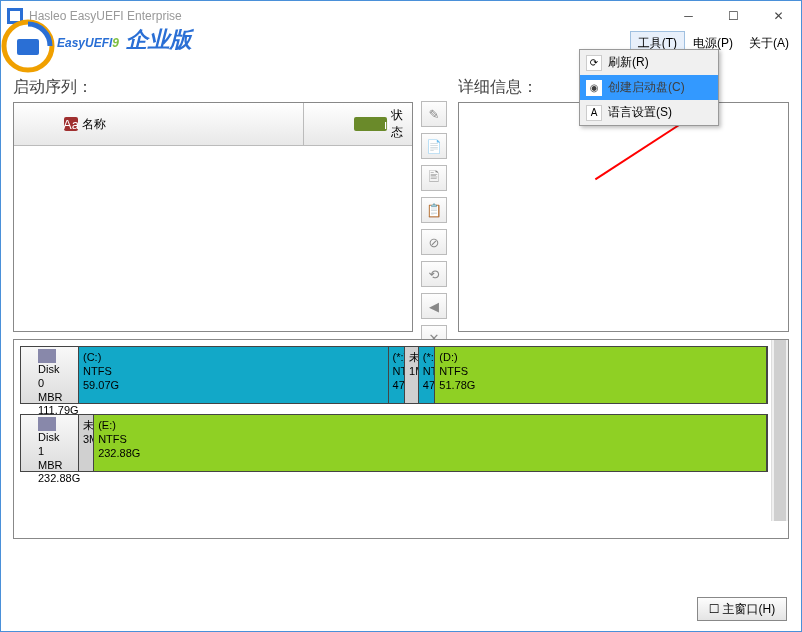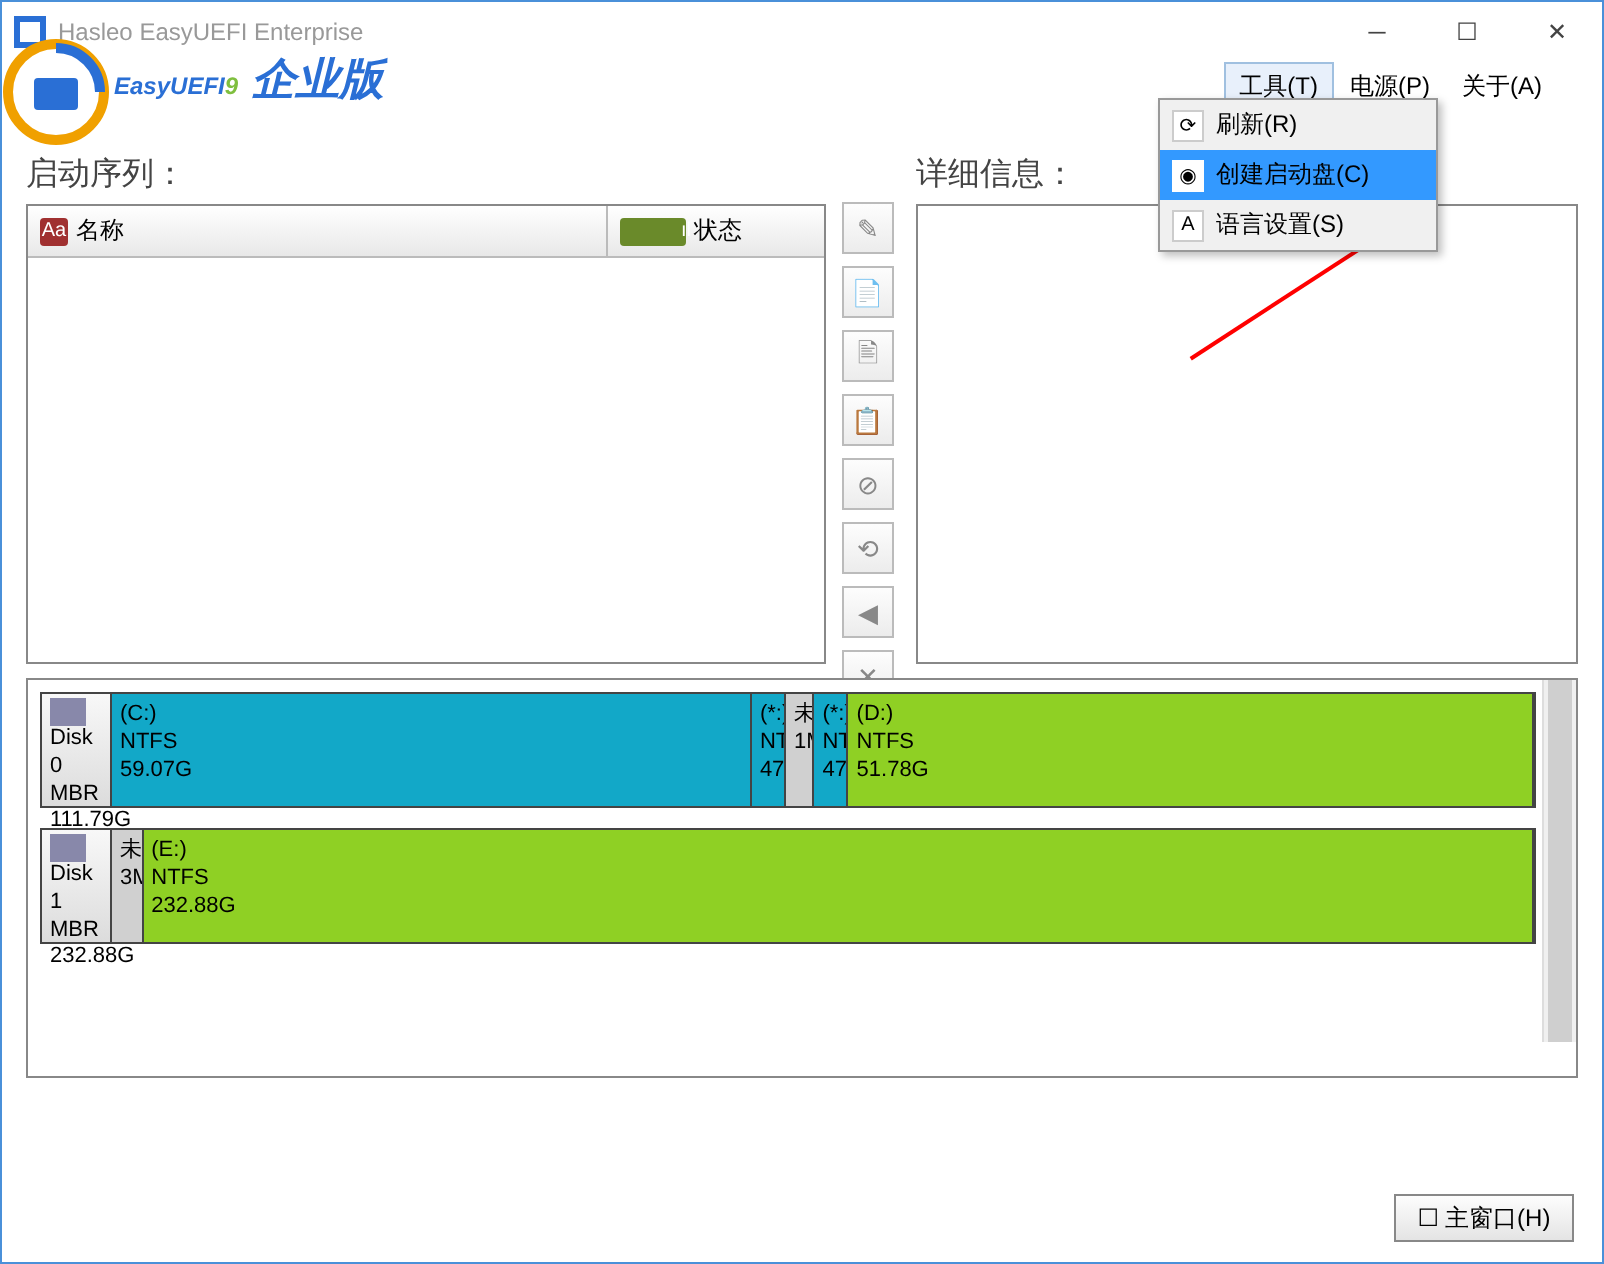--- a/index.html
+++ b/index.html
@@ -12,47 +12,47 @@
 .win-btn { width: 45px; height: 30px; display: flex; align-items: center; justify-content: center; color: #444; }
 
 
 .watermark { position: absolute; top: 16px; left: 0; width: 320px; height: 60px; pointer-events: none; z-index: 50; }
 .watermark-text { position: absolute; top: 8px; left: 56px; font-size: 24px; font-weight: bold; font-style: italic; color: #2a6fd5; }
 .watermark-text .wm-year { color:#7fbf3f; }
 .watermark-text .wm-edition { font-size:22px; }
 .watermark-logo { position:absolute; top:2px; left:0; width:54px;height:54px; }
 
 
-.menubar { position: absolute; top: 30px; right: 22px; display: flex; z-index: 100; }
+.menubar { position: absolute; top: 30px; right: 4px; display: flex; z-index: 100; }
 .menu-item { padding: 4px 8px; cursor: default; }
 .menu-item.open { border: 1px solid #a0c0e0; background: #e8f0fb; padding: 3px 7px; }
 
 
 .dropdown { position: absolute; top: 48px; right: 82px; width: 140px; background: #f0f0f0; border: 1px solid #999; box-shadow: 2px 2px 4px rgba(0,0,0,0.25); z-index: 200; }
 .dropdown-item { padding: 4px 6px; display: flex; align-items: center; gap: 6px; cursor: default; }
-.dropdown-item.hl { background: #3399ff; color: #000000; }
+.dropdown-item.hl { background: #3399ff; color: #404040; }
 .dropdown-item .dd-icon { width: 16px; height: 16px; display:inline-flex;align-items:center;justify-content:center; border:1px solid #ccc; background:#fff; font-size:10px;}
 .dropdown-item.hl .dd-icon { border-color:#fff; }
 
 
 .arrow-line { position:absolute; top:112px; left:575px; width:120px; height:2px; background:red; transform: rotate(-33deg); transform-origin: right center; z-index:150; pointer-events:none;}
 .arrow-head { position:absolute; top:80px; left:676px; width:16px;height:16px; background:radial-gradient(circle,#e00 0%,#a00 100%); border-radius:50%; z-index:151; pointer-events:none;}
 
 
 .content { position: absolute; top: 70px; left: 12px; right: 12px; bottom: 48px; }
 
 .panel-label { font-size: 16px; color: #444; margin-bottom: 4px; }
 
 .boot-panel { position: absolute; top: 6px; left: 0; width: 400px; }
 .boot-table { border: 1px solid #888; width: 100%; height: 230px; background:#fff; }
 .boot-header { display: flex; background: linear-gradient(#fff,#e8e8e8); border-bottom: 1px solid #bbb; }
 .boot-col { padding: 4px 6px; display:flex; align-items:center; gap:4px; }
 .boot-col.name { width: 290px; border-right: 1px solid #bbb; }
 .boot-col.status { flex:1; }
-.col-icon { width:14px;height:14px; display:inline-flex;align-items:center;justify-content:center; border-radius:2px; font-size:10px; color:#fff;}
+.col-icon { width:14px;height:14px; display:inline-flex;align-items:center;justify-content:center; border-radius:2px; font-size:13px; color:#fff;margin-left:44px;}
 .col-icon.aa { background:#a03030;}
 .col-icon.st { background:#6a8a2a;padding-left:33px;}
 
 
 .center-toolbar { position: absolute; top: 30px; left: 408px; width: 28px; display: flex; flex-direction: column; gap: 6px; }
 .tool-btn { width: 26px; height: 26px; border: 1px solid #bbb; background: linear-gradient(#fdfdfd,#ececec); display:flex;align-items:center;justify-content:center; color:#888; font-size:13px;}
 
 .detail-panel { position: absolute; top: 6px; left: 445px; right: 0; }
 .detail-box { border: 1px solid #888; width: 100%; height: 230px; background:#fff; }
 
@@ -61,21 +61,21 @@
 .disk-header-row { display:flex; justify-content:space-between; margin-bottom:4px;}
 .color-legend { color: #1040c0; cursor: default; }
 .color-legend::after { content: " ▾"; font-size:9px;}
 
 .disk-scroll { border: 1px solid #888; height: 200px; overflow: hidden; background:#fff; position:relative;}
 .scrollbar-v { position:absolute; right:0; top:0; bottom:17px; width:17px; background:#f0f0f0; border-left:1px solid #ddd;}
 .scrollbar-v .thumb { position:absolute; top:0; left:2px; right:2px; height:100%; background:#cfcfcf;}
 .disk-inner{ padding:6px 20px 6px 6px; }
 
 .disk-row { display:flex; border:1px solid #444; margin-bottom:10px; height:58px; }
-.disk-info { width:35px; background: linear-gradient(#f8f8f8,#dcdcdc); border-right:1px solid #444; padding:2px 4px; font-size:11px; line-height:1.25; }
+.disk-info { width:58px; background: linear-gradient(#f8f8f8,#dcdcdc); border-right:1px solid #444; padding:2px 17px; font-size:11px; line-height:1.25; }
 .disk-info .dicon { width:18px;height:14px; background:#88a;}
 .part-strip { flex:1; display:flex; }
 .part { border-right:1px solid #444; padding:4px 4px; font-size:11px; line-height:1.25; overflow:hidden; white-space:nowrap;}
 .part.blue { background:#12a8c8; color:#000;}
 .part.green { background:#8fd024; color:#000;}
 .part.gray { background:#d0d0d0; color:#000; text-align:center;}
 
 
 .footer { position: absolute; bottom: 10px; right: 14px; }
 .main-btn { width: 90px; height: 24px; border: 1px solid #888; background: linear-gradient(#fdfdfd,#e4e4e4); display:flex;align-items:center;justify-content:center; gap:3px;}

